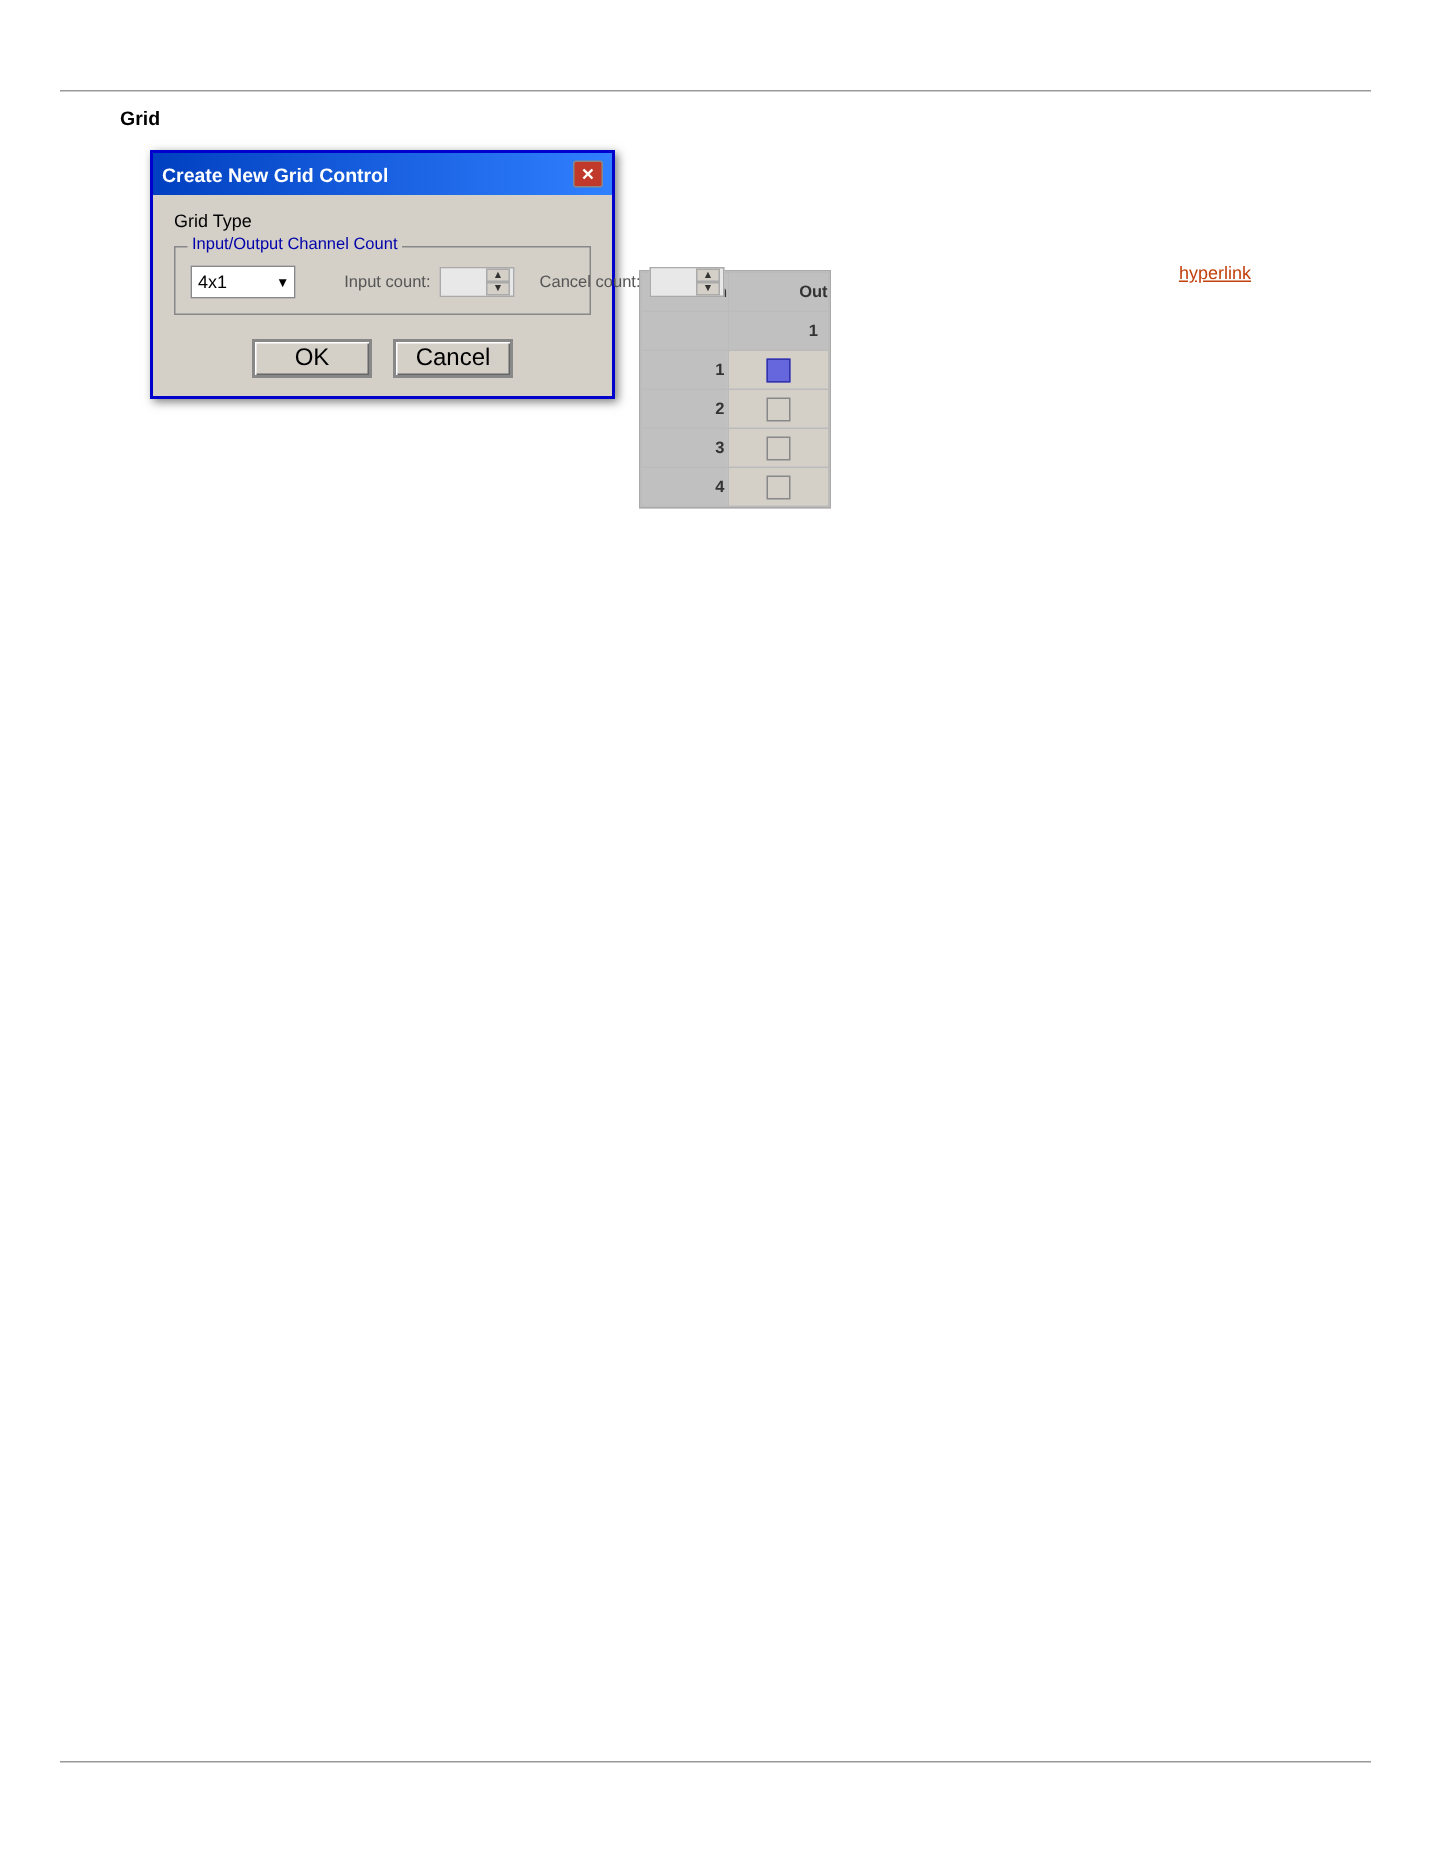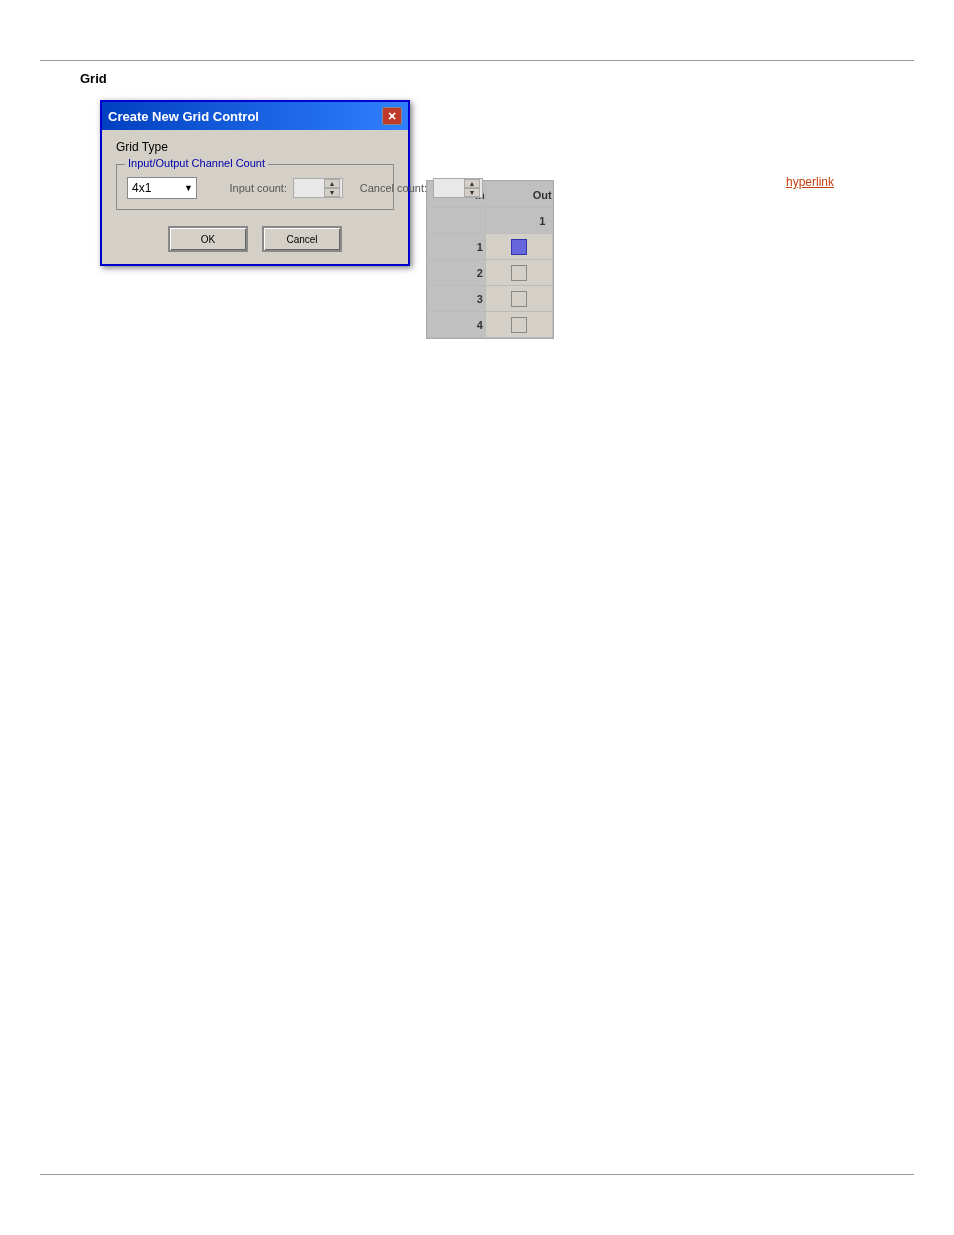--- a/index.html
+++ b/index.html
@@ -235,21 +235,21 @@
       justify-content: center;
       gap: 14px;
       padding-top: 4px;
     }
 
     .dialog-btn {
       width: 80px;
       height: 26px;
       border: 2px solid #888;
       background: #d4d0c8;
-      font-size: 10px;
+      font-size: 16px;
       cursor: pointer;
       font-family: Arial, sans-serif;
       box-shadow: 1px 1px 0 #fff inset, -1px -1px 0 #666 inset;
     }
 
     
     .side-link {
       position: absolute;
       right: 120px;
       top: 175px;

